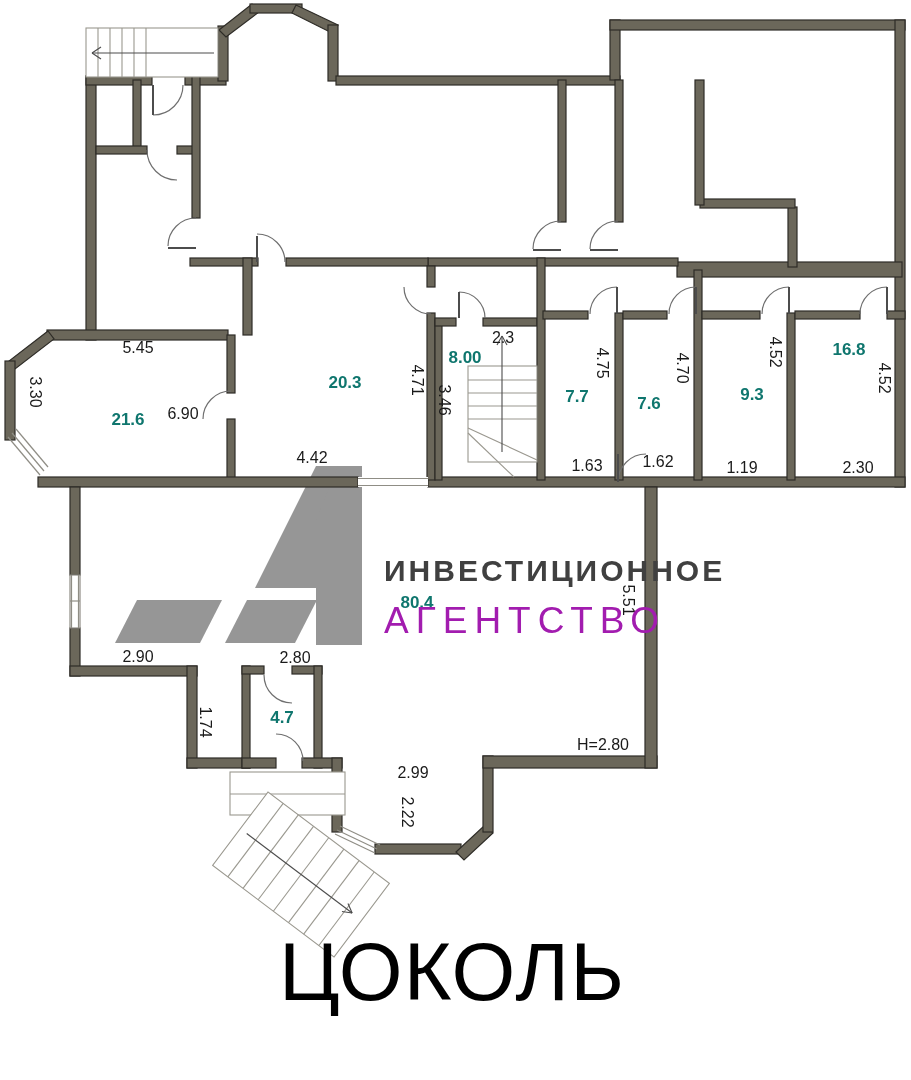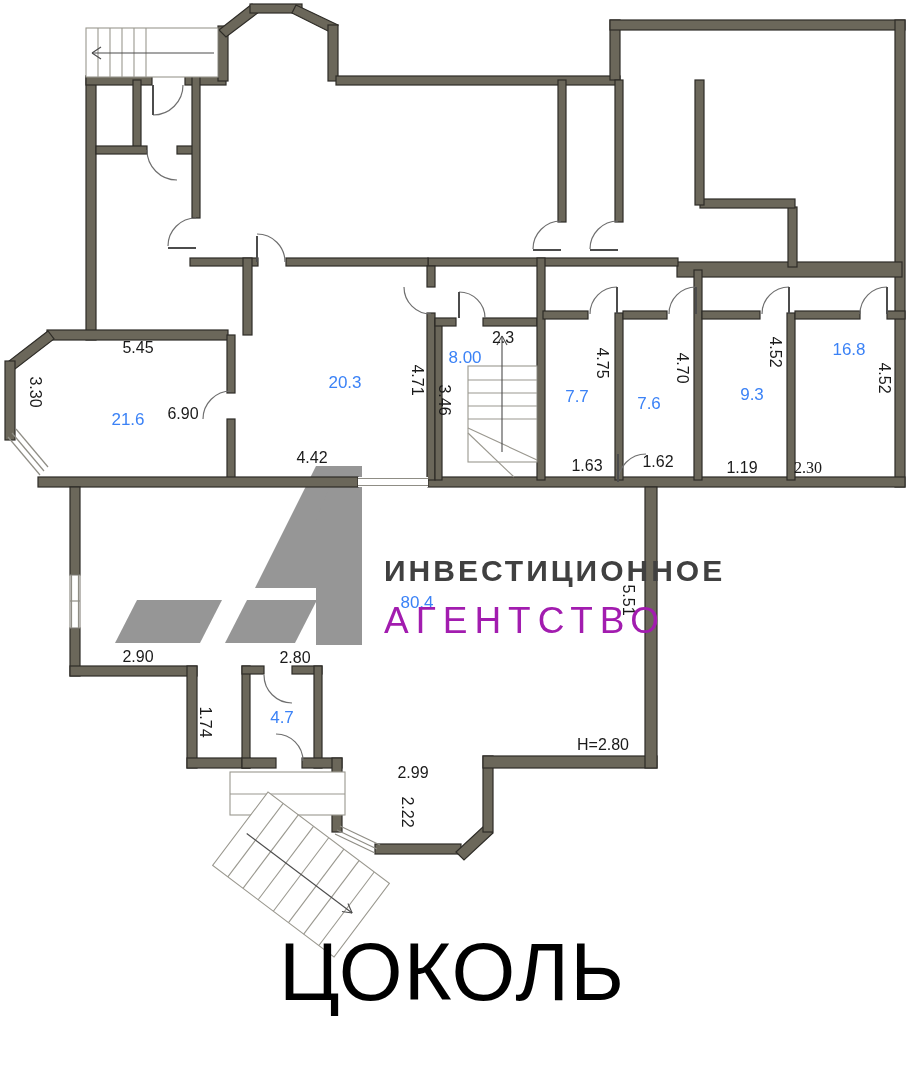--- a/index.html
+++ b/index.html
@@ -1,21 +1,21 @@
 <!DOCTYPE html>
 <html><head>
 <meta charset="utf-8">
 <style>
   html,body{margin:0;padding:0;background:#ffffff;}
   #stage{position:relative;width:911px;height:1080px;background:#fff;overflow:hidden;
          font-family:"Liberation Sans","DejaVu Sans",sans-serif;}
   #plan-svg{position:absolute;left:0;top:0;}
   #labels{position:absolute;left:0;top:0;width:911px;height:1080px;}
-  .room-label{position:absolute;transform:translate(-50%,-50%);font-weight:normal;
-              font-size:17px;color:#3b82f6;white-space:nowrap;}
+  .room-label{position:absolute;transform:translate(-50%,-50%);font-weight:bold;
+              font-size:17px;color:#0f766e;white-space:nowrap;}
   .dim-label{position:absolute;transform:translate(-50%,-50%);font-size:16px;
              color:#1a1a1a;white-space:nowrap;}
   .dim-label.v{transform:translate(-50%,-50%) rotate(90deg);}
   .brand{position:absolute;left:384px;top:556px;line-height:1;}
   .brand-line1{display:block;font-size:30px;font-weight:bold;letter-spacing:3px;
                color:#404040;}
   .brand-line2{display:block;margin-top:16px;font-size:37px;font-weight:normal;
                letter-spacing:7px;color:#a21caf;}
   .floor-title{position:absolute;left:452px;top:972px;transform:translate(-50%,-50%);
                font-size:82px;font-weight:normal;letter-spacing:1px;color:#000000;
@@ -226,21 +226,21 @@
       <span class="dim-label v" style="left: 417px; top: 380px;">4.71</span>
       <span class="dim-label v" style="left: 444px; top: 400px;">3.46</span>
       <span class="dim-label" style="left: 503px; top: 338px;">2.3</span>
       <span class="dim-label v" style="left: 602px; top: 363px;">4.75</span>
       <span class="dim-label" style="left: 587px; top: 466px;">1.63</span>
       <span class="dim-label v" style="left: 682px; top: 368px;">4.70</span>
       <span class="dim-label" style="left: 658px; top: 462px;">1.62</span>
       <span class="dim-label v" style="left: 775px; top: 352px;">4.52</span>
       <span class="dim-label" style="left: 742px; top: 468px;">1.19</span>
       <span class="dim-label v" style="left: 884px; top: 378px;">4.52</span>
-      <span class="dim-label" style="left: 808px; top: 468px; font-family: Liberation Serif, serif;">2.30</span>
+      <span class="dim-label" style="left: 858px; top: 468px;">2.30</span>
       <span class="dim-label v" style="left: 628px; top: 600px;">5.51</span>
       <span class="dim-label" style="left: 138px; top: 657px;">2.90</span>
       <span class="dim-label v" style="left: 205px; top: 722px;">1.74</span>
       <span class="dim-label" style="left: 295px; top: 658px;">2.80</span>
       <span class="dim-label" style="left: 413px; top: 773px;">2.99</span>
       <span class="dim-label v" style="left: 407px; top: 812px;">2.22</span>
       <span class="dim-label" style="left: 603px; top: 745px;">Н=2.80</span>
     </div>
 
   <div class="brand">

